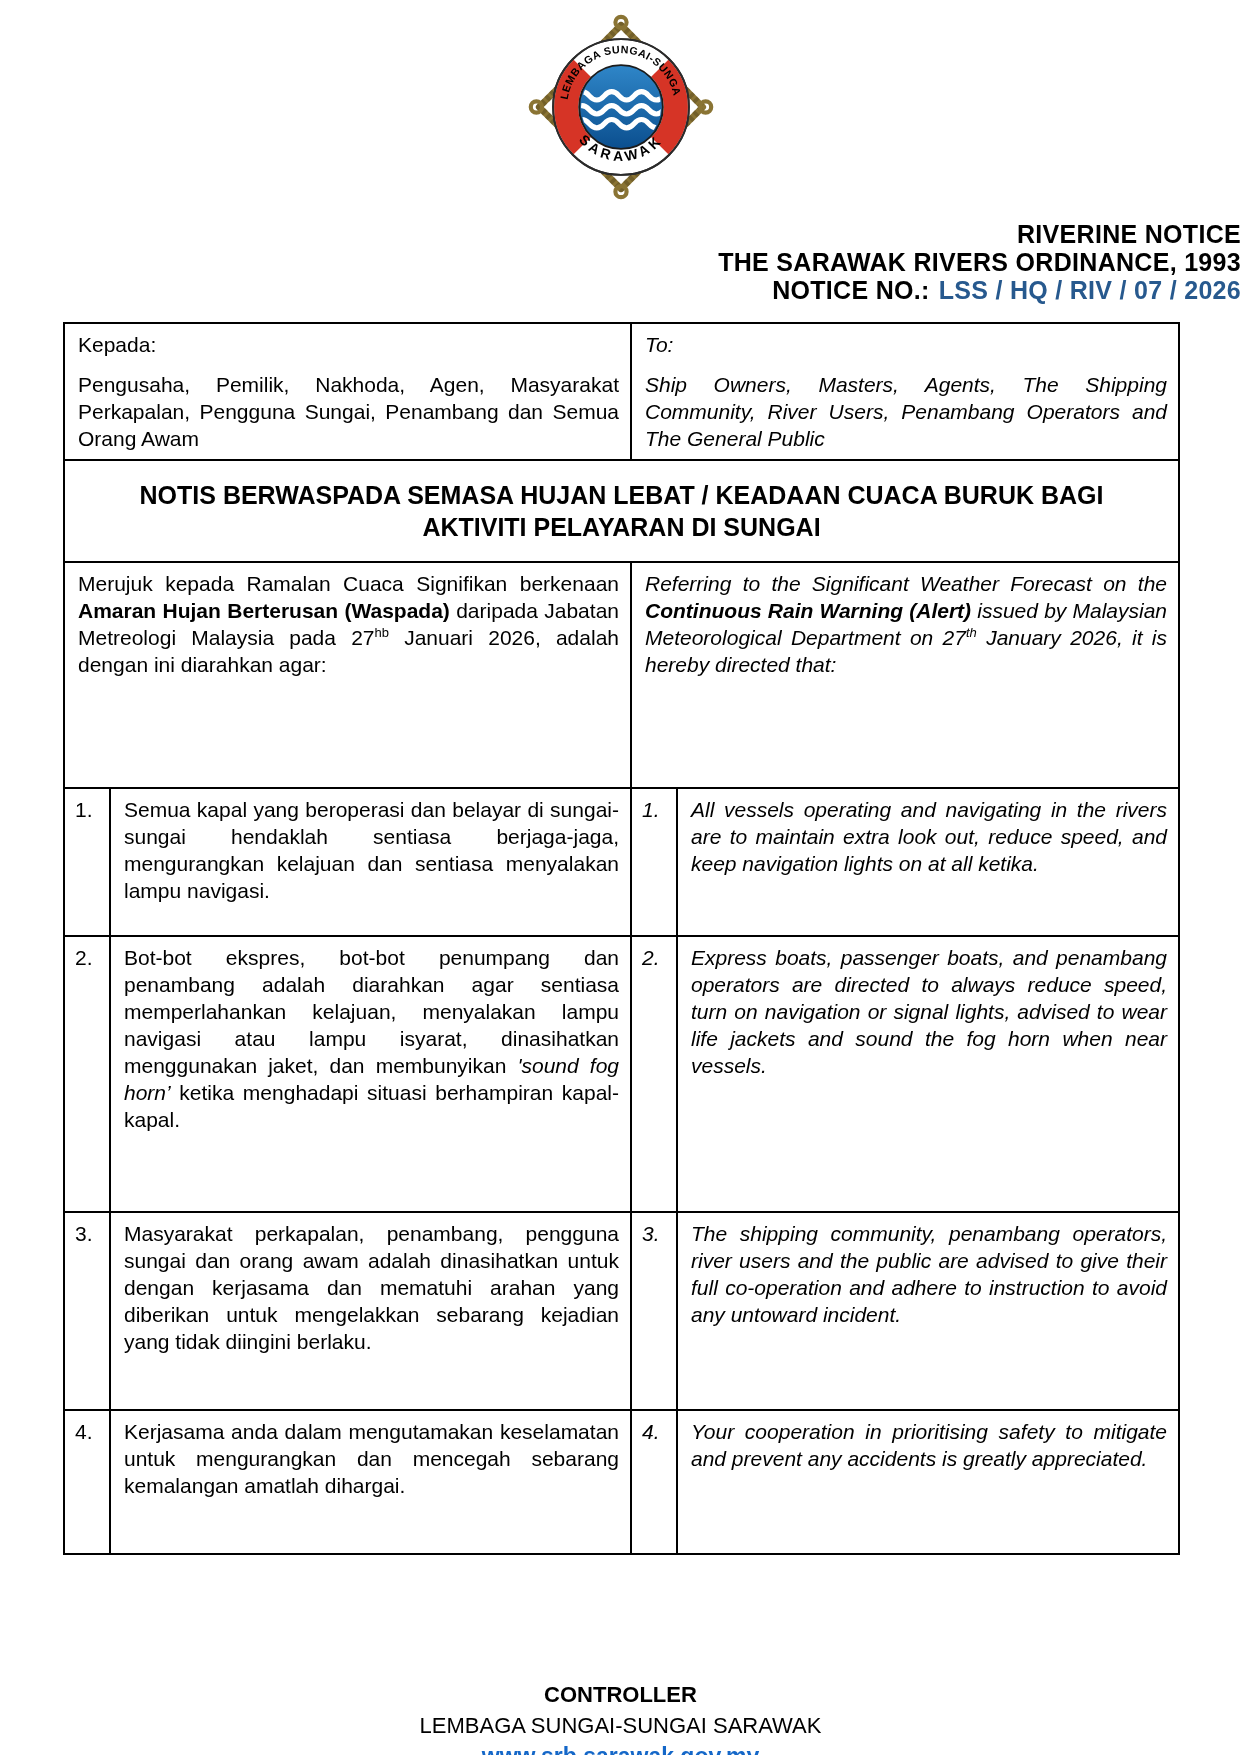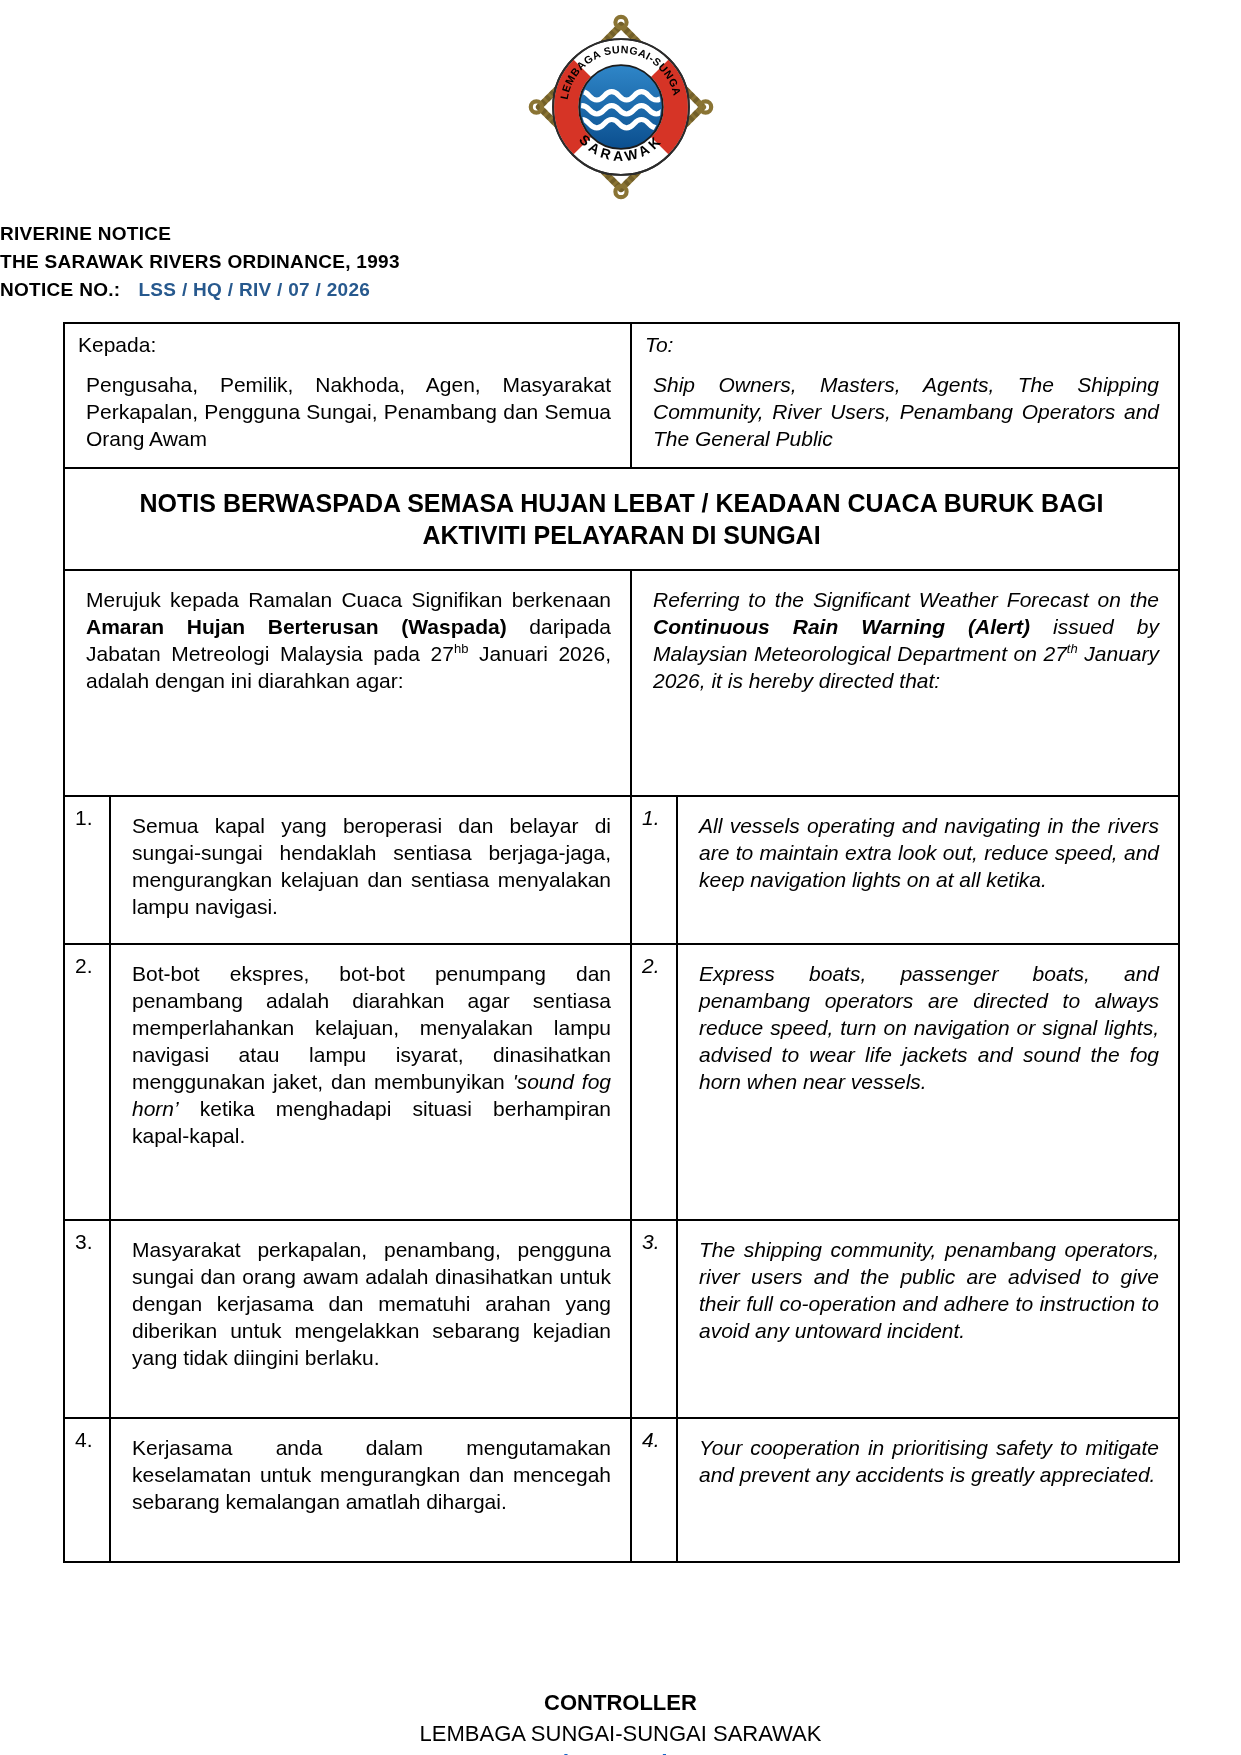--- a/index.html
+++ b/index.html
@@ -16,32 +16,32 @@
   body{
     width:1241px;height:1755px;background:#ffffff;color:#000;
     font-family:"Liberation Sans",sans-serif;
   }
   .page{position:relative;width:1241px;height:1755px;overflow:hidden;}
 
   .logo-wrap{display:flex;justify-content:center;padding-top:14px;}
   .logo{width:186px;height:186px;display:block;}
 
   .title-block{
-    text-align:left;margin-top:20px;
-    font-weight:bold;font-size:19px;line-height:28px;letter-spacing:.3px;
-  }
-  .notice-no-value{color:var(--notice_blue,#27598E);margin-left:18px;}
+    text-align:right;margin-top:20px;
+    font-weight:bold;font-size:25px;line-height:28px;letter-spacing:.3px;
+  }
+  .notice-no-value{color:var(--notice_blue,#27598E);margin-left:9px;}
 
   table.notice{
     border-collapse:collapse;table-layout:fixed;
     width:1115px;margin:18px 63px 0 63px;padding-left:44px;
   }
   td{border:2px solid var(--border_black,#000);vertical-align:top;}
   td.cell{padding:7px 11px 7px 13px;font-size:21px;line-height:27px;}
-  td.cell p{margin:8px;text-align:justify;}
+  td.cell p{margin:0;text-align:justify;}
   td.num{font-size:21px;line-height:27px;padding:7px 0 0 10px;}
   .cell .label{margin-bottom:13px;}
   .en{font-style:italic;}
   td.subject-cell{
     text-align:center;vertical-align:middle;font-weight:bold;
     font-size:25px;line-height:32px;padding:6px 40px;
   }
   sup{font-size:0.62em;line-height:0;}
 
   tr.row-recipients{height:120px;}

